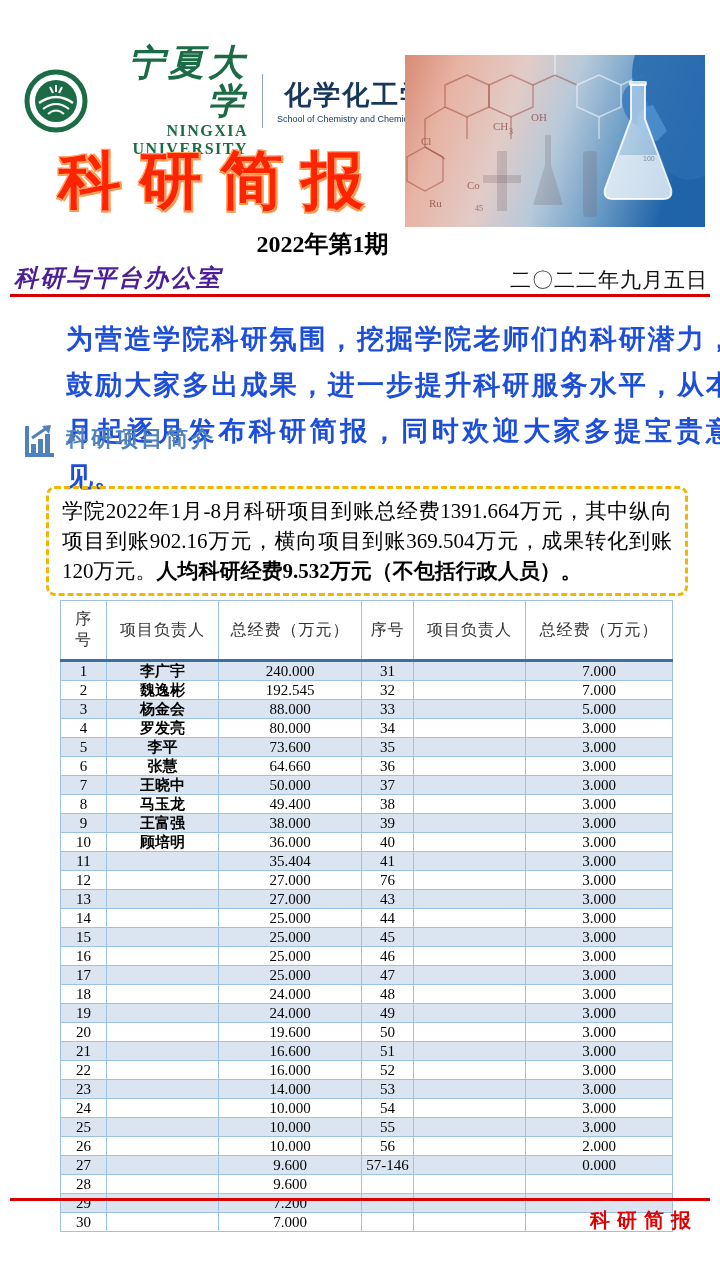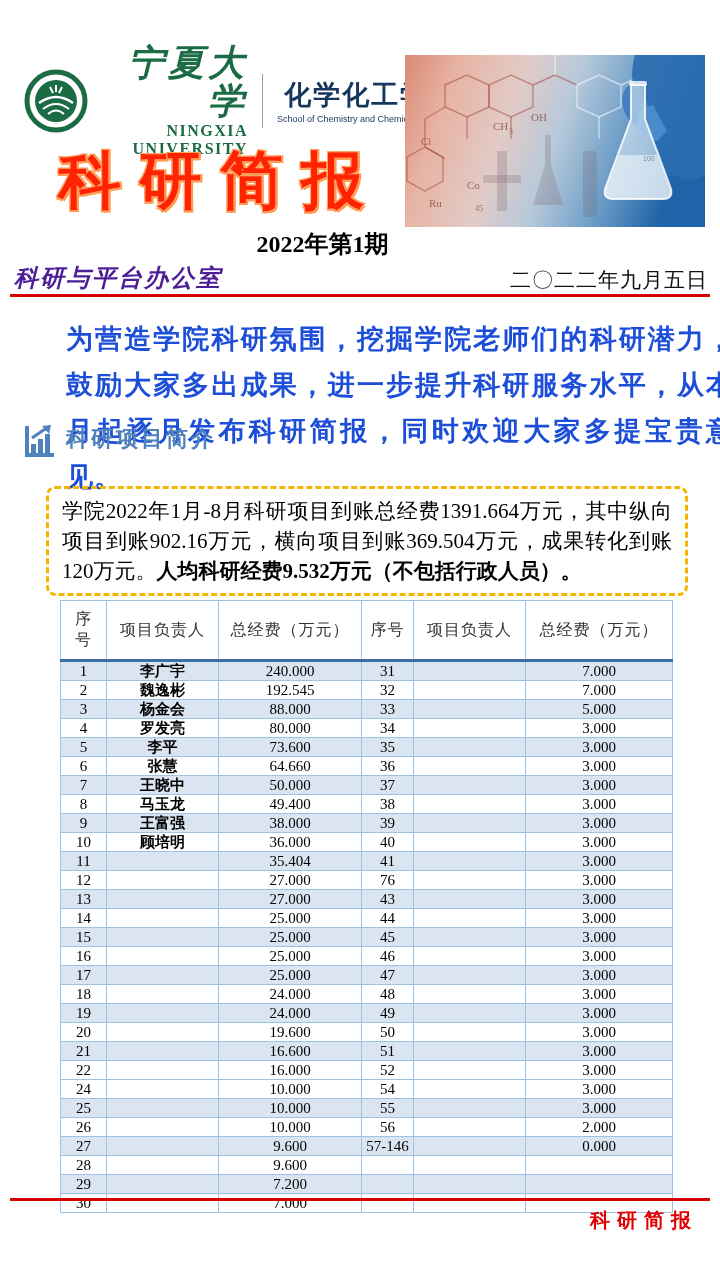--- a/index.html
+++ b/index.html
@@ -376,20 +376,28 @@
           <td>3.000</td>
         </tr>
         <tr>
           <td>22</td>
           <td class="name"></td>
           <td>16.000</td>
           <td>52</td>
           <td class="name"></td>
           <td>3.000</td>
         </tr>
+        <tr class="alt">
+          <td>23</td>
+          <td class="name"></td>
+          <td>14.000</td>
+          <td>53</td>
+          <td class="name"></td>
+          <td>3.000</td>
+        </tr>
         <tr>
           <td>24</td>
           <td class="name"></td>
           <td>10.000</td>
           <td>54</td>
           <td class="name"></td>
           <td>3.000</td>
         </tr>
         <tr class="alt">
           <td>25</td>

